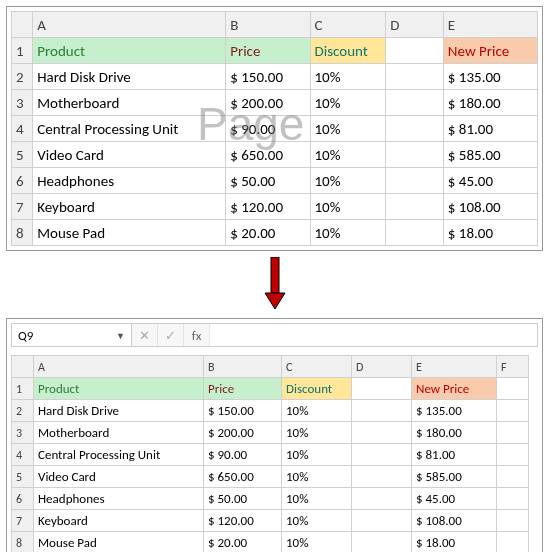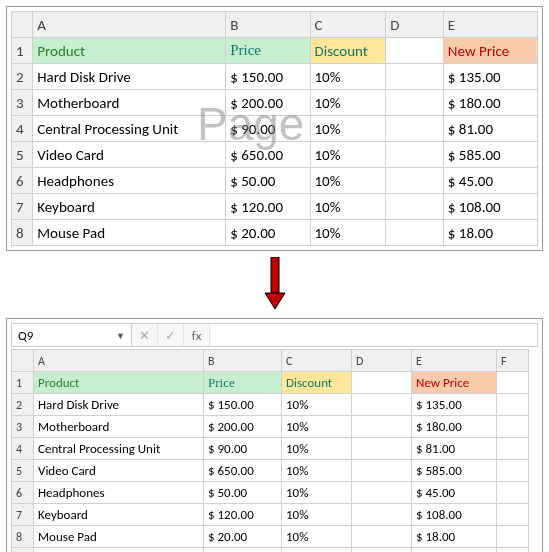--- a/index.html
+++ b/index.html
@@ -25,21 +25,21 @@
     white-space: nowrap;
   }
   .colhdr, .rowhdr {
     background: #f0f0f0;
     text-align: center;
     color: #444;
     font-size: 12px;
   }
   .corner { background: #f0f0f0; }
   .hdr-product { background: #c6efce; color: #2e7d32; font-weight: 600; }
-  .hdr-price { background: #c6efce; color: #0f766e; font-weight: 600; font-family: Liberation Serif, serif; }
+  .hdr-price { background: #c6efce; color: #7f1d1d; font-weight: 600; }
   .hdr-discount { background: #ffe699; color: #0f766e; font-weight: 600; }
   .hdr-newprice { background: #f8cbad; color: #c00000; font-weight: 600; margin-top: 47px; }
   .num { text-align: right; }
   .watermark {
     position: absolute;
     top: 90px; left: 190px;
     font-size: 46px;
     color: rgba(120,120,120,0.45);
     pointer-events: none;
     font-family: Arial, sans-serif;
@@ -65,21 +65,21 @@
 
   .arrow-wrap { text-align: center; margin: 6px 0 4px 0; }
   .arrow-wrap svg { display: inline-block; }
 
   .formula-bar {
     display: flex;
     align-items: center;
     border: 1px solid #ccc;
     background: #f7f7f7;
     height: 24px;
-    margin-bottom: 2px;
+    margin-bottom: 8px;
   }
   .namebox {
     width: 120px;
     border-right: 1px solid #ccc;
     background: #fff;
     height: 22px;
     padding: 0 6px;
     display: flex;
     align-items: center;
     justify-content: space-between;

